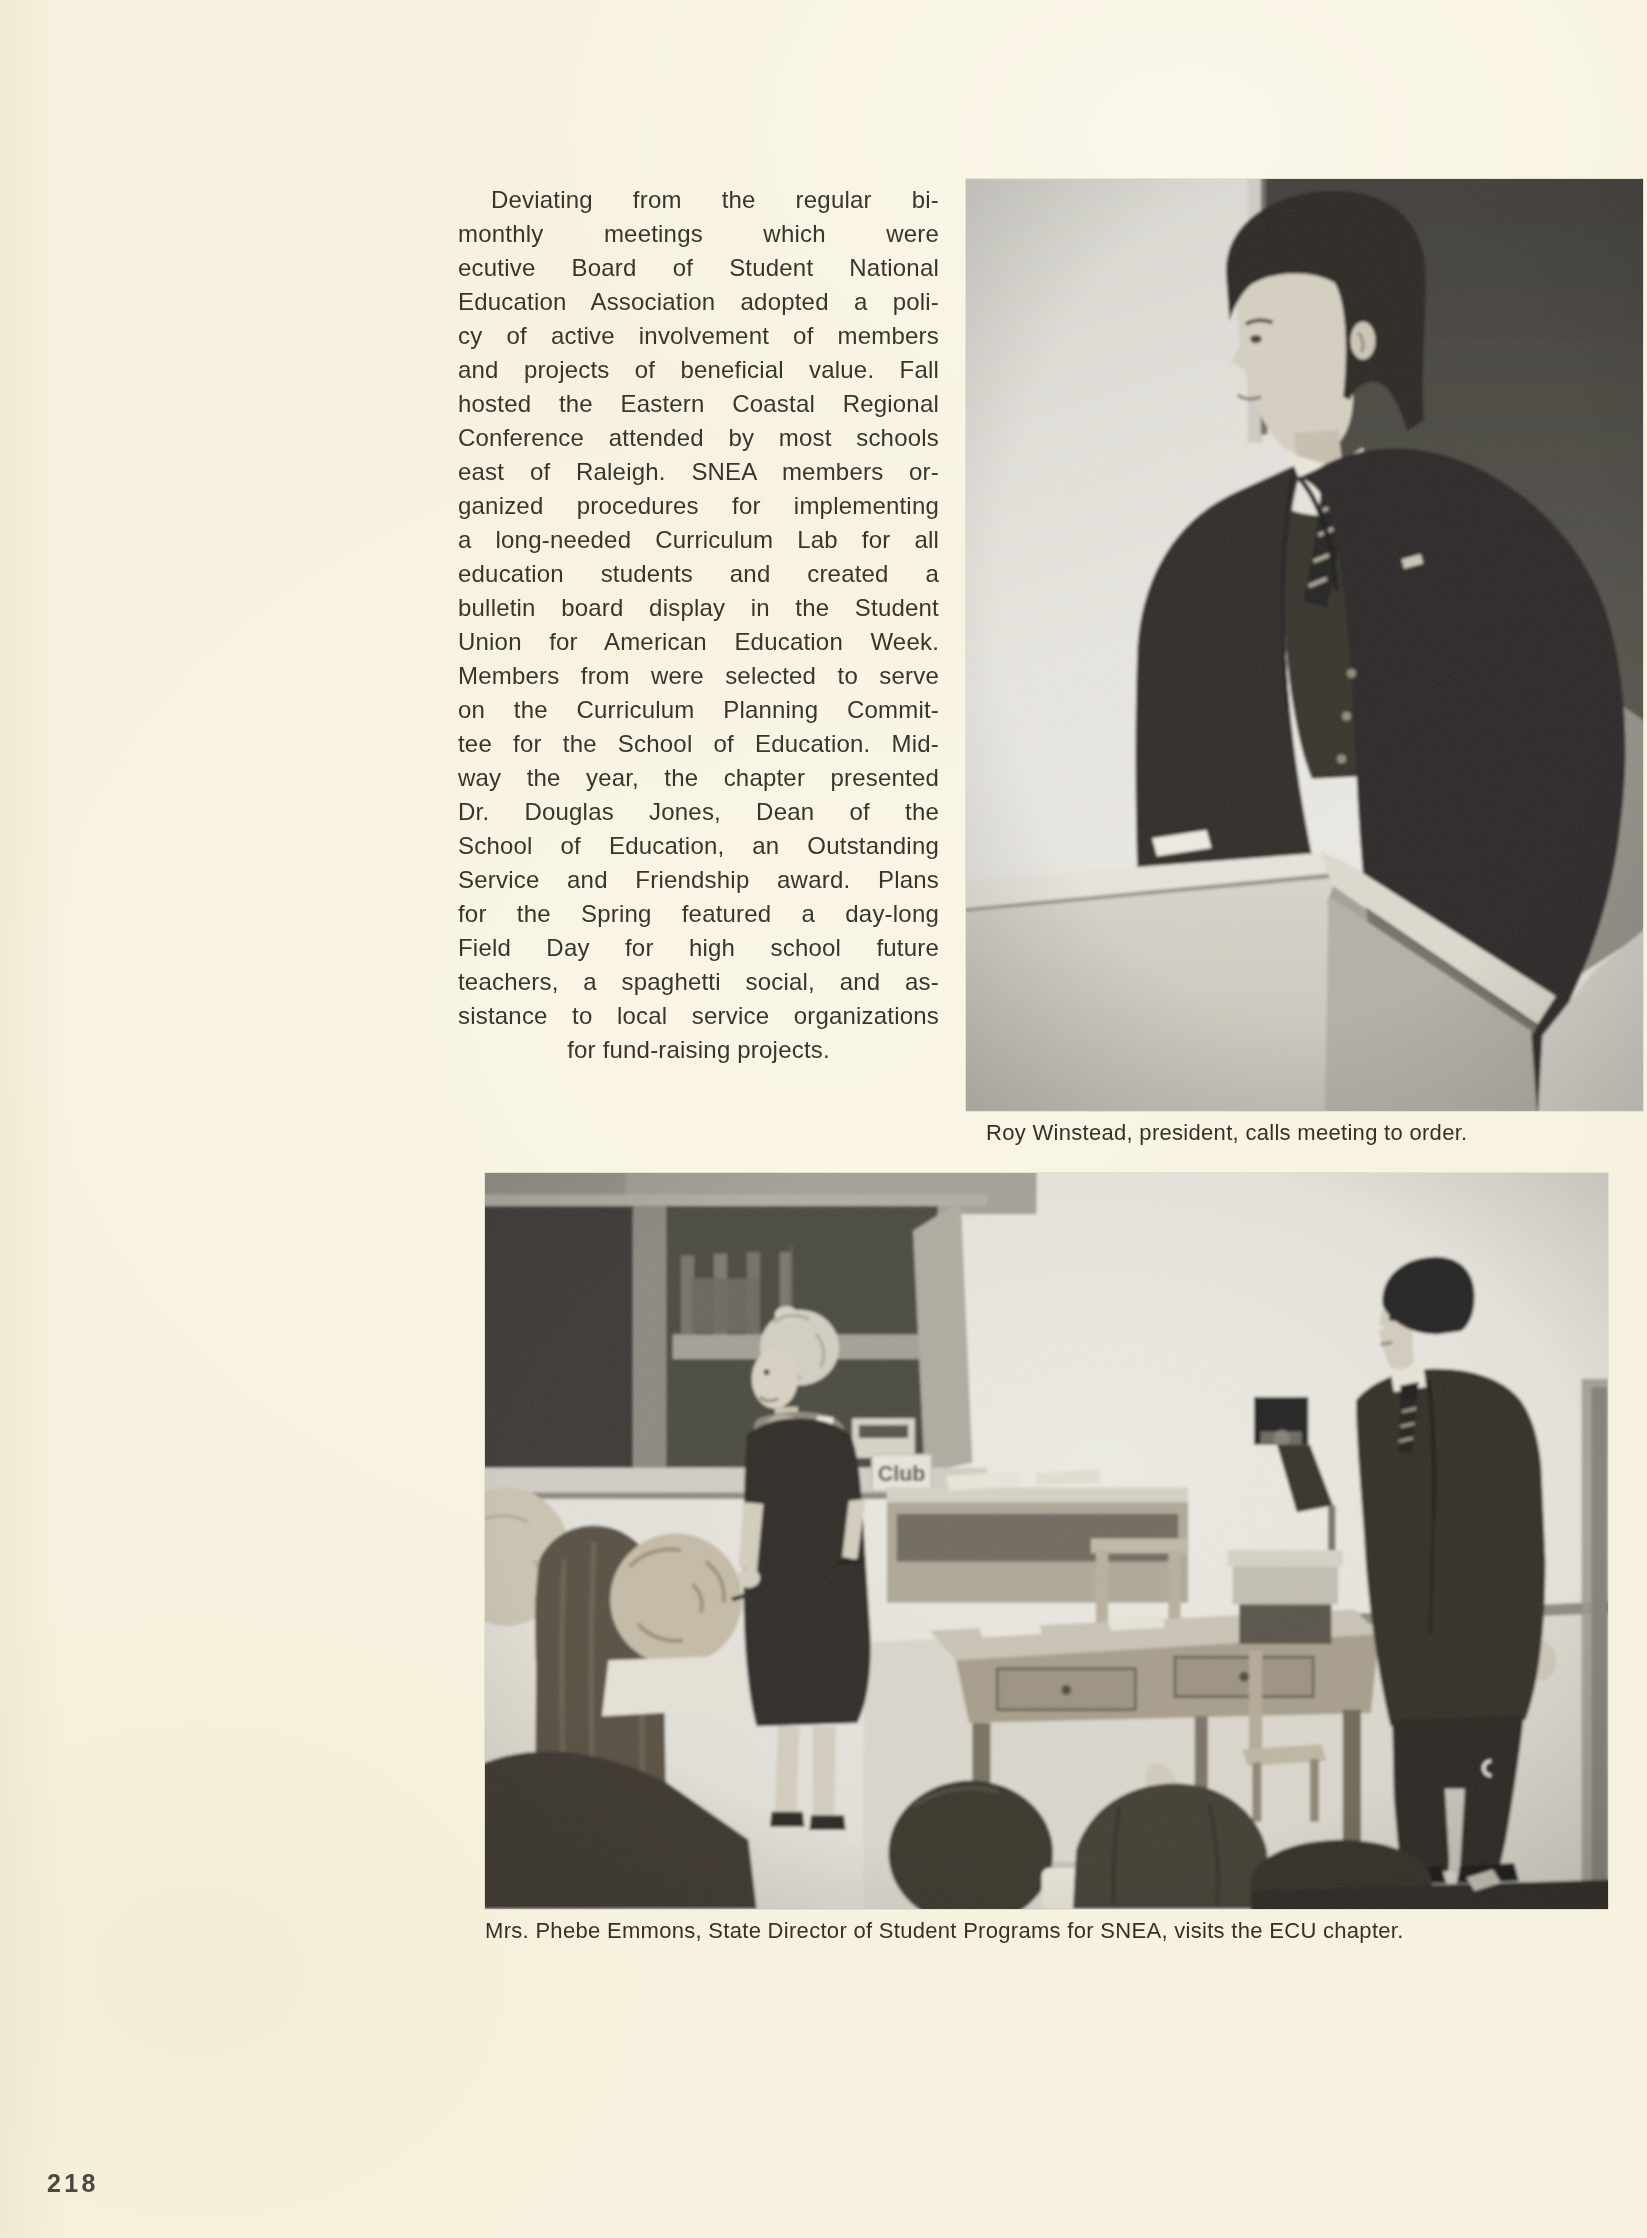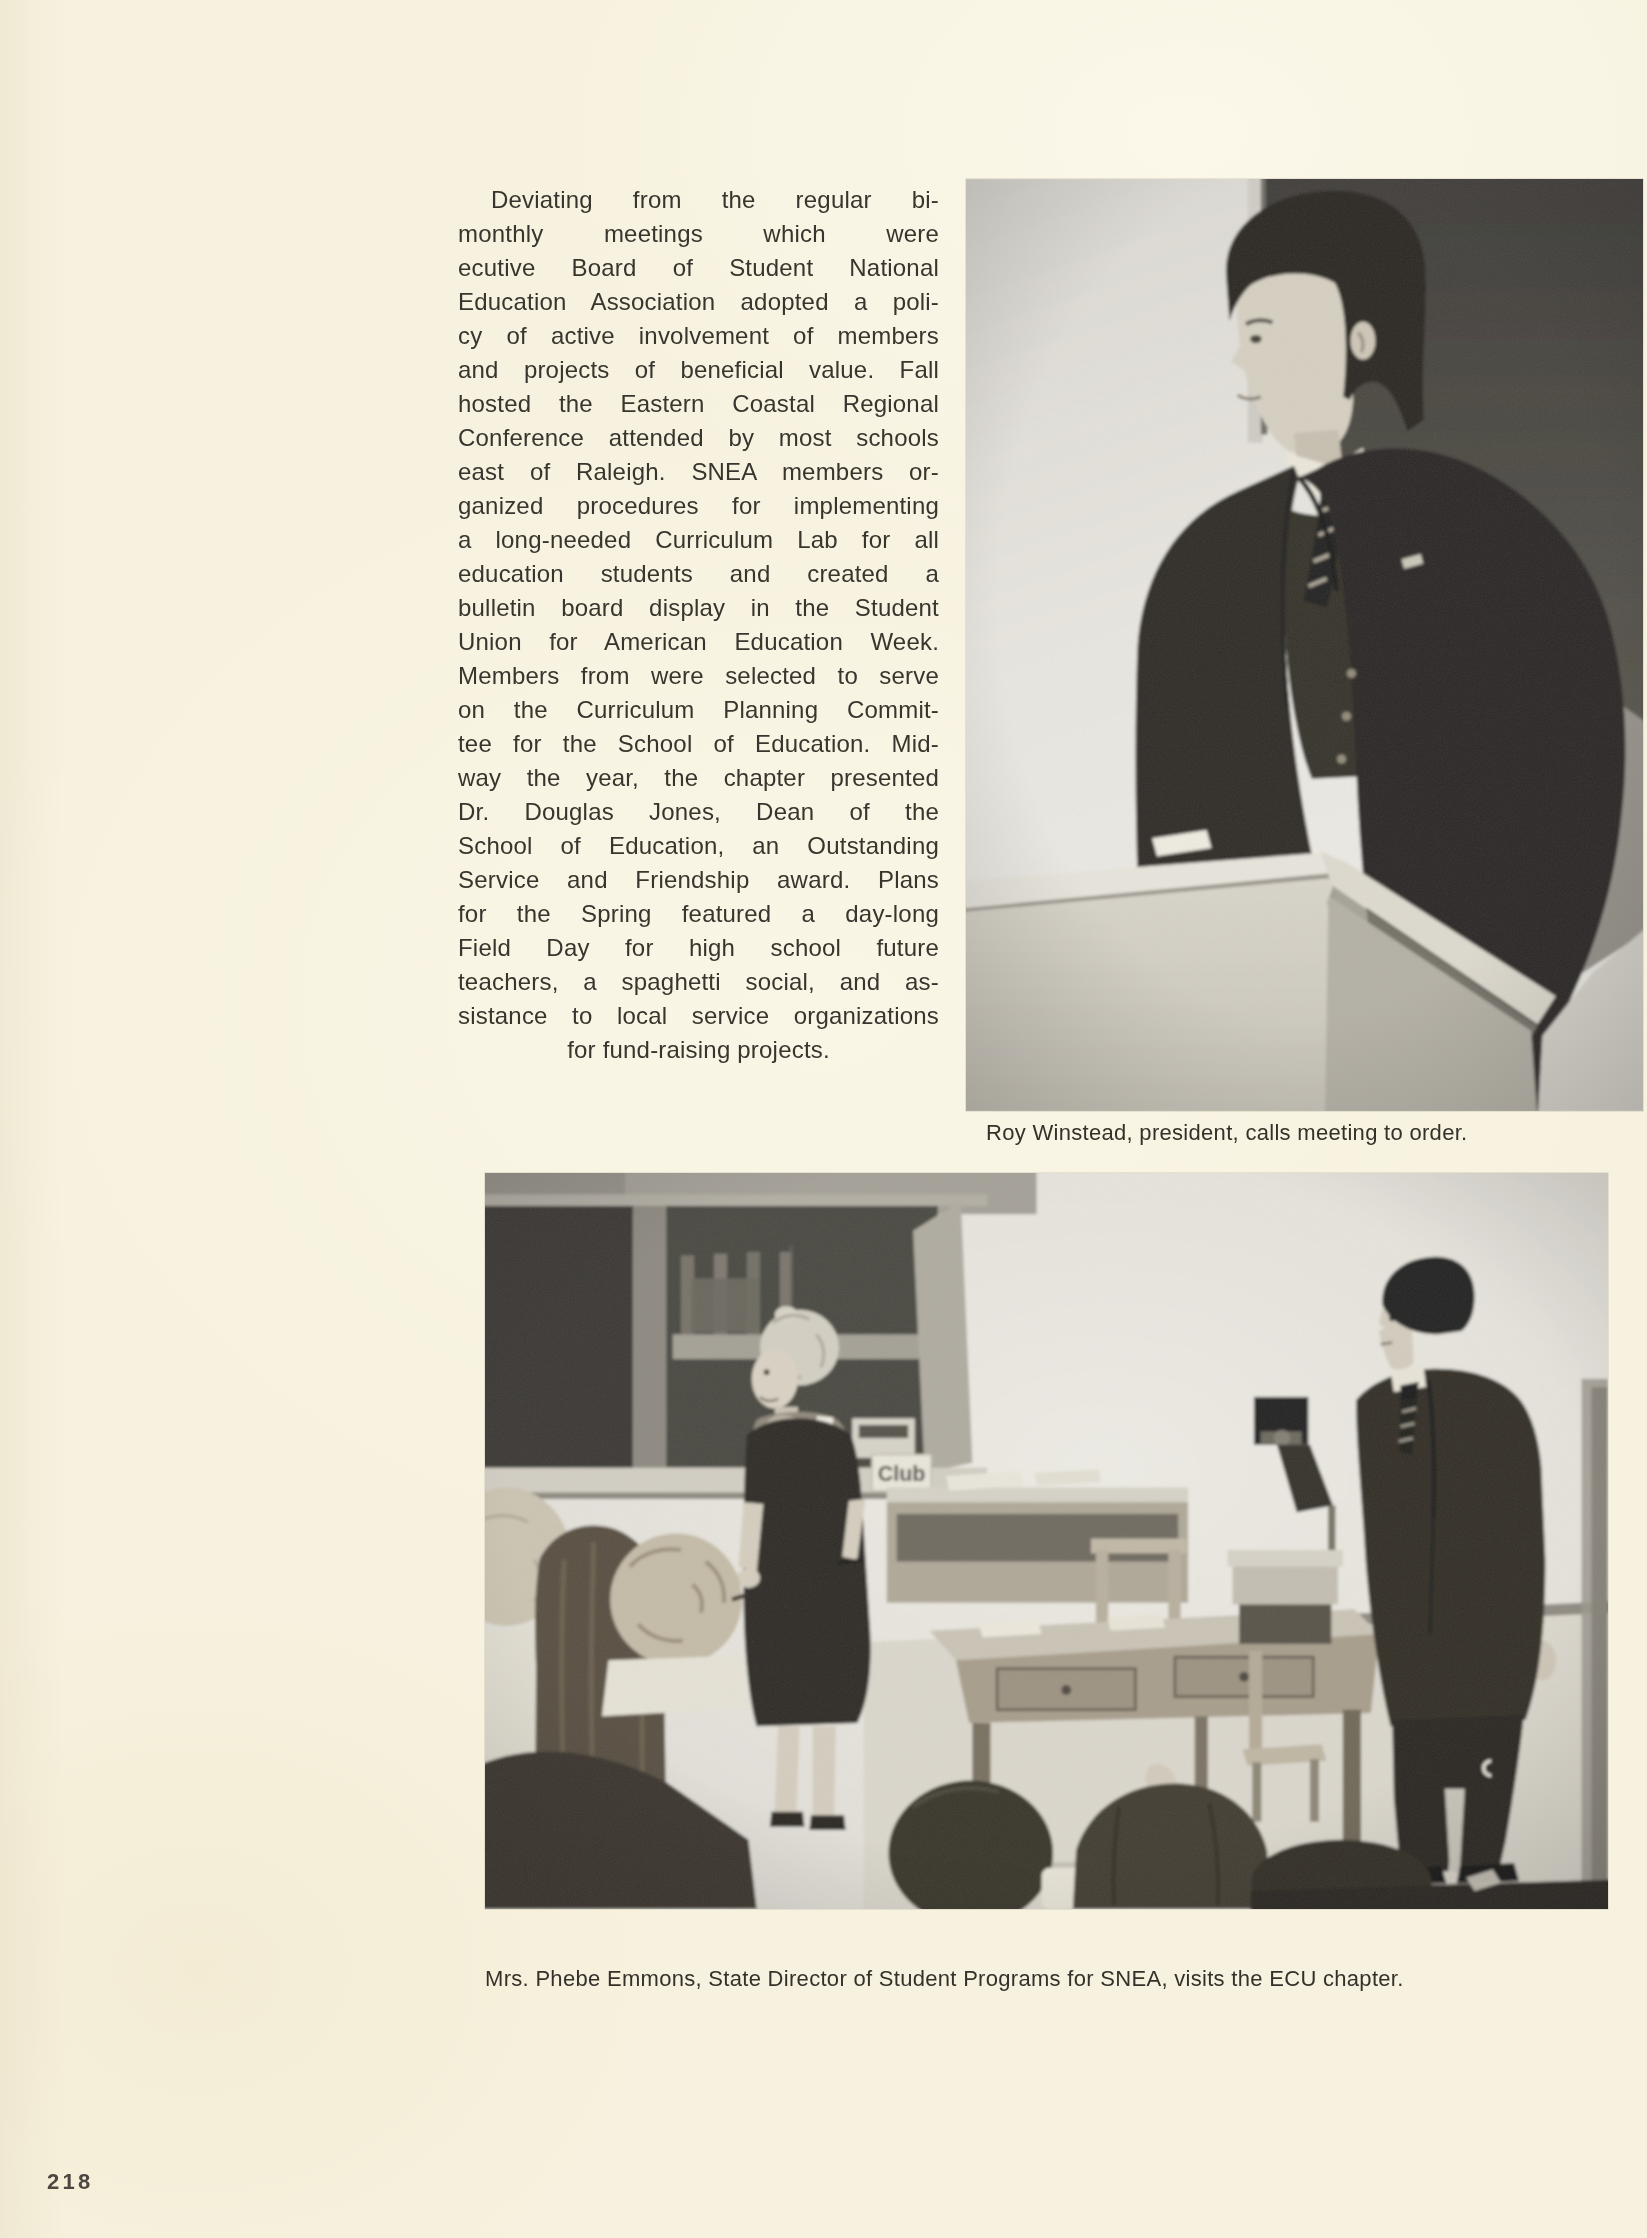--- a/index.html
+++ b/index.html
@@ -23,24 +23,24 @@
   .jline::after{content:"";display:inline-block;width:100%;height:0;}
   .jline.first{text-indent:33px;}
   .jline.last{text-align:center;}
   .jline.last::after{content:none;}
   figure{margin:0;padding:0;position:absolute;}
   .photo{display:block;box-shadow:0 0 0 0.8px rgba(90,85,70,.15);}
   .caption{
     position:absolute;color:#35312a;font-size:22px;line-height:28px;letter-spacing:0.3px;
   }
   .cap1{left:970px;top:1119px;width:669px;margin-left:16px;}
-  .cap2{left:485px;top:1917px;width:1095px;margin-top:48px;}
+  .cap2{left:485px;top:1917px;width:1095px;}
   .pagenum{
     position:absolute;left:47px;top:2169px;
-    color:#4c4841;font-size:22px;font-weight:bold;letter-spacing:3.3px;
+    color:#4c4841;font-size:25px;font-weight:bold;letter-spacing:3.3px;
   }
 </style>
 </head>
 <body>
 
 <div class="article">
     <div class="jline first">Deviating from the regular bi-</div>
     <div class="jline">monthly meetings which were</div>
     <div class="jline">ecutive Board of Student National</div>
     <div class="jline">Education Association adopted a poli-</div>

